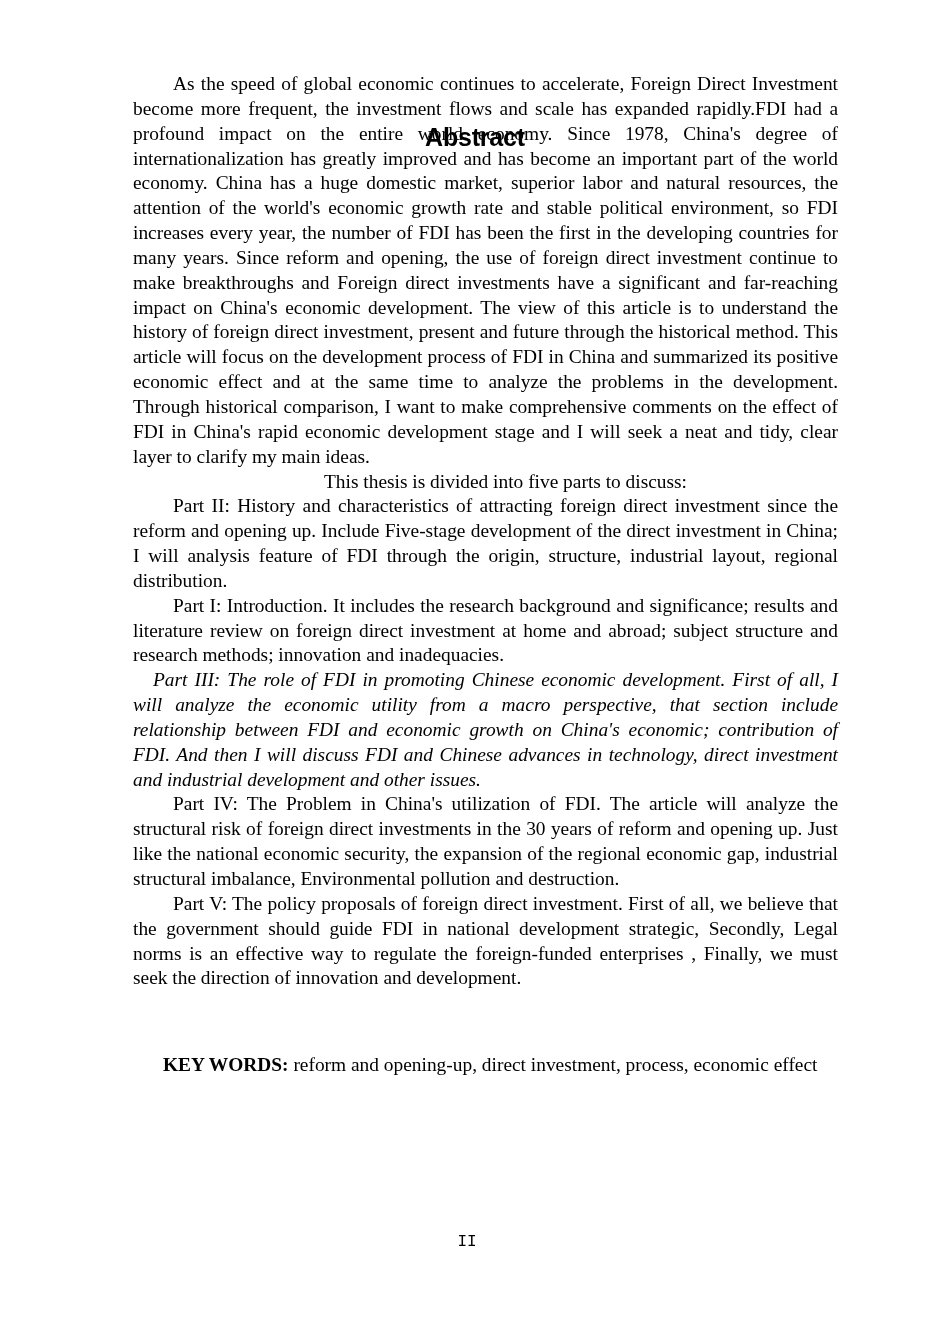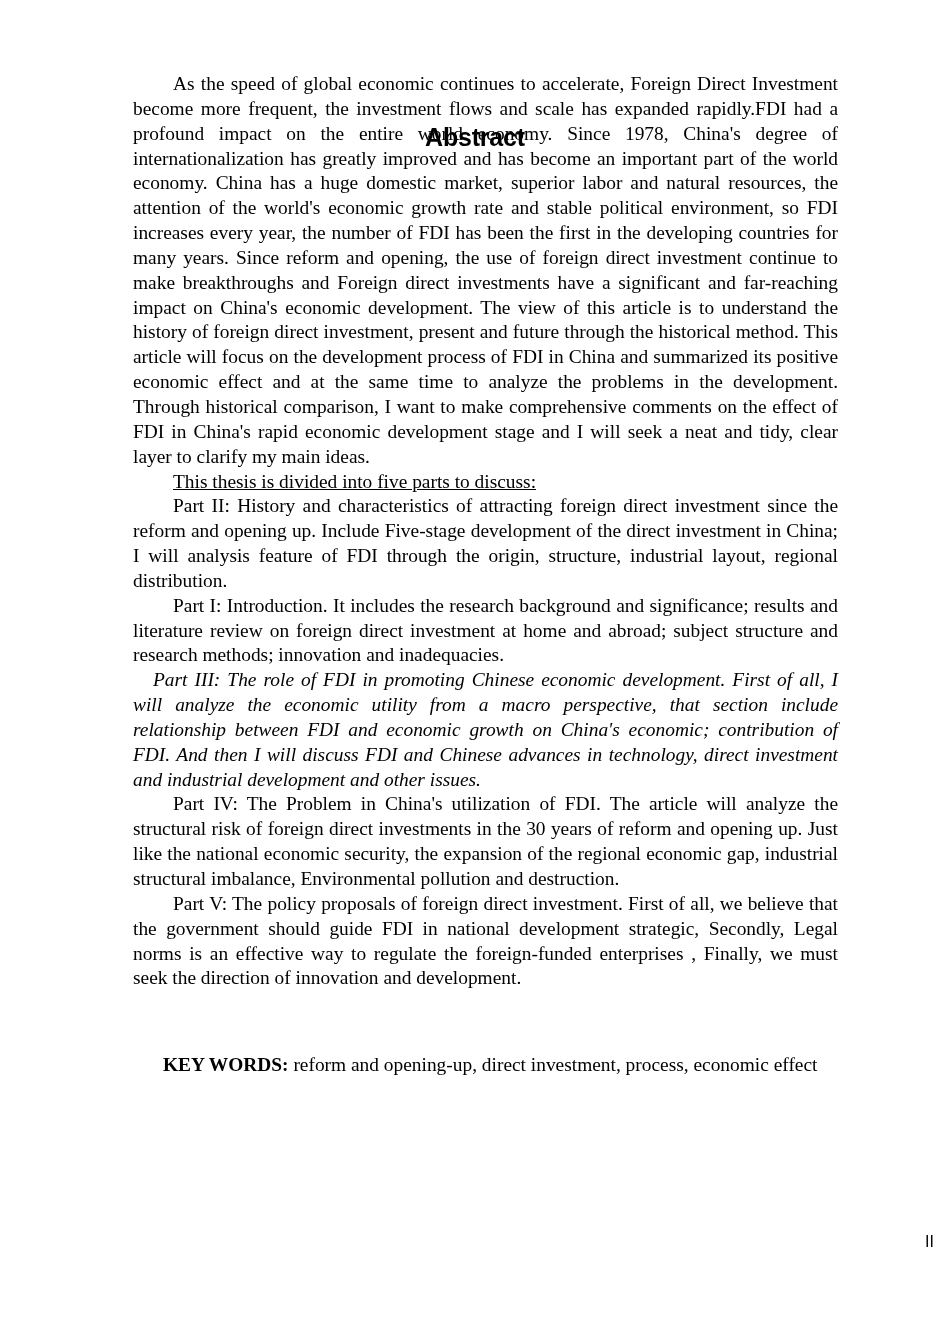--- a/index.html
+++ b/index.html
@@ -48,43 +48,42 @@
     margin: 0;
     text-align: justify;
     text-justify: inter-word;
     text-indent: 40px;
   }
   .para.indent-small {
     text-indent: 20px;
     font-style: italic;
   }
   .para.no-justify {
-    text-align: left;
-    text-decoration: underline;
+    text-align: center;
   }
   .keywords {
     margin: 0;
     padding-top: 62px;
     font-size: 19.4px;
     line-height: 24.85px;
     text-indent: 30px;
     text-align: left;
   }
   .keywords-label {
     font-weight: bold;
   }
   .page-number {
     position: absolute;
     left: 0;
     right: 16px;
     top: 1232px;
-    text-align: right;
+    text-align: center;
     font-size: 16px;
     line-height: 20px;
-    font-family: Liberation Sans, sans-serif;
+    font-family: Liberation Mono, monospace;
   }
 </style>
 </head>
 <body>
 
 <div class="page">
 
   <h1 class="doc-title">Abstract</h1>
 
   <div class="content">

